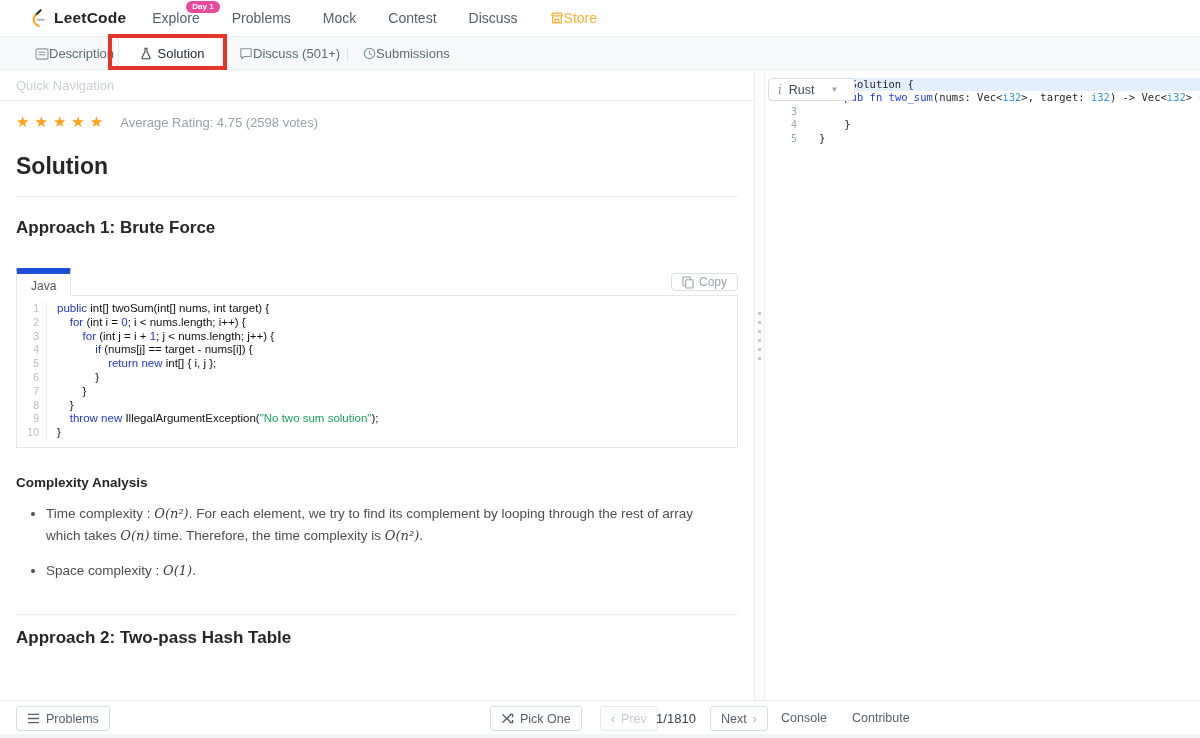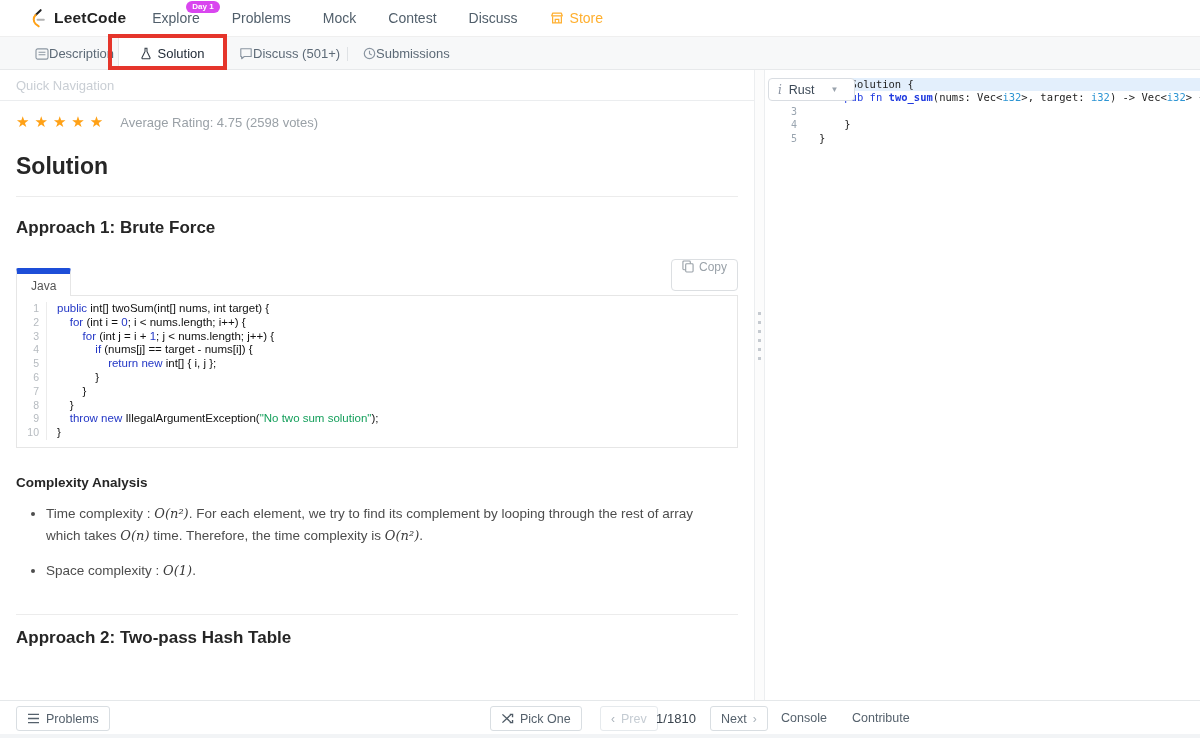--- a/index.html
+++ b/index.html
@@ -6,22 +6,22 @@
   html,body { width:1200px; height:738px; overflow:hidden; background:#fff;
     font-family:"Liberation Sans",sans-serif; }
   .app { position:absolute; left:0; top:0; width:1200px; height:738px; }
 
   
   .topnav { position:absolute; left:0; top:0; width:1200px; height:36px; background:#fff;
     display:flex; align-items:center; padding-left:28px; z-index:5; }
   .logo { display:flex; align-items:center; gap:6px; margin-right:26px; cursor:pointer; }
   .logo-text { font-size:15.5px; font-weight:bold; color:#222; letter-spacing:.2px; }
   .nav-item { position:relative; font-size:14px; color:#515f6b; margin-right:32px; cursor:pointer; white-space:nowrap; }
-  .nav-item.store { color:#ffaf2e; display:flex; align-items:center; gap:6px; }
-  .day-badge { position:absolute; top:-9px; right:-20px; background:#d946ef; color:#fff;
+  .nav-item.store { color:#ffaf2e; display:flex; align-items:center; }
+  .day-badge { position:absolute; top:-9px; right:-20px; background:#ec4899; color:#fff;
     font-size:8px; font-weight:bold; padding:1px 6px 2px; border-radius:8px; white-space:nowrap; }
 
   
   .tabbar { position:absolute; left:0; top:36px; width:1200px; height:34px; background:#f7f8f9;
     border-top:1px solid #efefef; border-bottom:1px solid #e7e9eb; z-index:4; }
   .tb-item { position:absolute; top:0; height:33px; display:flex; align-items:center; 
     font-size:13px; color:#5d6a77; cursor:pointer; white-space:nowrap; }
   .tb-desc { left:35px; } .tb-discuss { left:239px; } .tb-subs { left:363px; }
   .tab-solution { position:absolute; left:118px; top:0; width:108px; height:33px; background:#fff;
     border-left:1px solid #e3e5e7; border-right:1px solid #e3e5e7; display:flex; align-items:center;
@@ -57,21 +57,21 @@
   .approach2-h { margin-top:13px; font-size:17px; font-weight:bold; color:#262626; }
   .body-p { margin-top:16px; font-size:13.5px; color:#4d4d4d; line-height:1.55; max-width:706px; }
   .math { font-family:"DejaVu Serif",serif; font-style:italic; font-size:13px; color:#3b3b3b; }
 
   .code-card { margin-top:30px; }
   .code-tabrow { display:flex; align-items:flex-end; justify-content:space-between; height:27px; }
   .java-tab { position:relative; top:1px; z-index:2; background:#fff; border:1px solid #e6e6e6;
     border-top:6px solid #1d4ed8; border-bottom:none; border-radius:2px 2px 0 0; height:28px;
     padding:0 14px; line-height:25px; font-size:12px; color:#555; cursor:pointer; }
   .copy-btn { border:1px solid #dcdfe2; border-radius:4px; background:#fff; color:#9aa2a9;
-    font-size:12px; height:32px; padding:0 10px; display:flex; align-items:flex-start; gap:5px;
+    font-size:12px; height:18px; padding:0 10px; display:flex; align-items:center; gap:5px;
     margin-bottom:4px; cursor:pointer; }
   .code-box { border:1px solid #e6e6e6; background:#fff; padding:6px 0 7px; }
   .c-line { display:flex; line-height:13.8px; min-height:13.8px; font-size:11.5px; }
   .c-gutter { width:30px; flex-shrink:0; text-align:right; padding-right:7px; color:#b6bbc0;
     border-right:1px solid #ececec; font-size:10.5px; }
   .c-code { padding-left:10px; white-space:pre; color:#111; }
   .code-box .tk-kw { color:#2337c6; }
   .code-box .tk-str { color:#149f5b; }
 
   .cx-heading { margin-top:27px; font-size:13.5px; font-weight:bold; color:#262626; }
@@ -79,21 +79,21 @@
   .cx-list li + li { margin-top:13px; }
 
   
   .ed-line { display:flex; height:13.4px; line-height:13.4px;
     font-family:"DejaVu Sans Mono",monospace; font-size:10.5px; }
   .ed-gutter { width:34px; flex-shrink:0; text-align:right; color:#9aa5b0; font-size:10px; padding-right:2px; }
   .ed-fold { width:16px; flex-shrink:0; text-align:center; color:#b7bcc2; font-size:7px; cursor:pointer; }
   .ed-code { flex:1; white-space:pre; color:#1e1e1e; padding-left:4px; }
   .ed-line.hl .ed-code { background:#e3effc; }
   .editor-panel .tk-kw { color:#1f3ae0; }
-  .editor-panel .tk-fn { color:#1f3ae0; font-weight:bold; }
+  .editor-panel .tk-fn { color:#1f3ae0; font-weight:normal; }
   .editor-panel .tk-ty { color:#2e95d3; }
 
   
   .bottombar { position:absolute; left:0; top:700px; width:1200px; height:38px; background:#fff;
     border-top:1px solid #e5e8ea; z-index:5; }
   .bottombar::after { content:""; position:absolute; left:0; bottom:0; width:100%; height:4px; background:#f2f4f6; }
   .bb-btn { position:absolute; top:5px; height:25px; border:1px solid #d9dee2; border-radius:3px;
     background:#fff; color:#55616c; font-size:12.5px; display:flex; align-items:center; gap:6px;
     padding:0 10px; cursor:pointer; white-space:nowrap; }
   .bb-problems { left:16px; }

